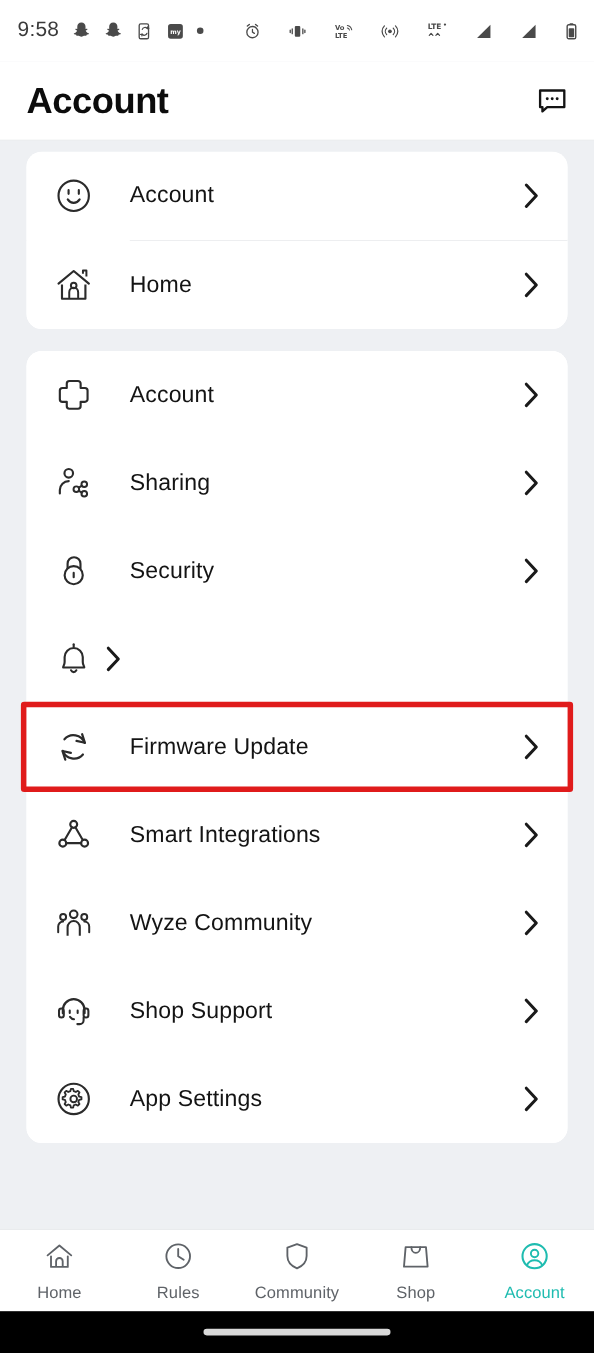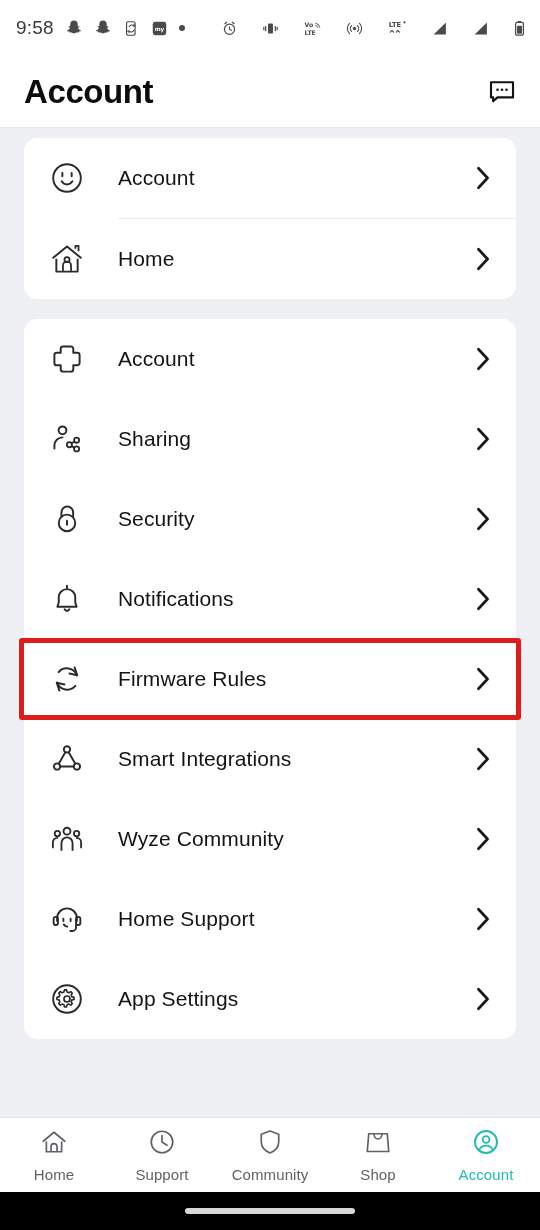--- a/index.html
+++ b/index.html
@@ -345,38 +345,37 @@
       </div>
 
       <div class="row">
         <span class="ico">
           <svg width="36" height="36" viewBox="0 0 24 24">
             <path d="M12 3.1v1.6" stroke="#2b2b2b" stroke-width="1.3" stroke-linecap="round"></path>
             <path d="M5.6 17.2c0-.9.9-1.6.9-3.3v-3A5.5 5.5 0 0112 5.4a5.5 5.5 0 015.5 5.5v3c0 1.7.9 2.4.9 3.3z" fill="none" stroke="#2b2b2b" stroke-width="1.3" stroke-linejoin="round"></path>
             <path d="M10.4 18.9c.4.7 1 1.1 1.6 1.1s1.2-.4 1.6-1.1" fill="none" stroke="#2b2b2b" stroke-width="1.3" stroke-linecap="round"></path>
           </svg>
         </span>
-        <span class="label">Notifications</span>
         <span class="chev">
           <svg width="16" height="26" viewBox="0 0 12 20">
               <path d="M2.5 2.5l7 7.5-7 7.5" fill="none" stroke="#1a1a1a" stroke-width="2.1" stroke-linecap="round" stroke-linejoin="round"></path>
             </svg>
         </span>
       </div>
 
       <div class="row highlighted">
         <span class="ico">
           <svg width="36" height="36" viewBox="0 0 24 24">
             <path d="M18.6 9.6A7.2 7.2 0 006.4 7.4" fill="none" stroke="#2b2b2b" stroke-width="1.35" stroke-linecap="round"></path>
             <path d="M5.4 14.4a7.2 7.2 0 0012.2 2.2" fill="none" stroke="#2b2b2b" stroke-width="1.35" stroke-linecap="round"></path>
             <path d="M17.1 4.3l1.7 5.2-5.1-1.1" fill="none" stroke="#2b2b2b" stroke-width="1.35" stroke-linecap="round" stroke-linejoin="round"></path>
             <path d="M6.9 19.7l-1.7-5.2 5.1 1.1" fill="none" stroke="#2b2b2b" stroke-width="1.35" stroke-linecap="round" stroke-linejoin="round"></path>
           </svg>
         </span>
-        <span class="label">Firmware Rules</span>
+        <span class="label">Firmware Update</span>
         <span class="chev">
           <svg width="16" height="26" viewBox="0 0 12 20">
               <path d="M2.5 2.5l7 7.5-7 7.5" fill="none" stroke="#1a1a1a" stroke-width="2.1" stroke-linecap="round" stroke-linejoin="round"></path>
             </svg>
         </span>
       </div>
 
       <div class="row">
         <span class="ico">
           <svg width="36" height="36" viewBox="0 0 24 24">
@@ -418,21 +417,21 @@
         <span class="ico">
           <svg width="36" height="36" viewBox="0 0 24 24">
             <path d="M5.4 13.4v-1.9a6.6 6.6 0 0113.2 0v1.9" fill="none" stroke="#2b2b2b" stroke-width="1.3" stroke-linecap="round"></path>
             <rect x="3.1" y="10.6" width="2.9" height="5.4" rx="1.4" fill="none" stroke="#2b2b2b" stroke-width="1.25"></rect>
             <rect x="18" y="10.6" width="2.9" height="5.4" rx="1.4" fill="none" stroke="#2b2b2b" stroke-width="1.25"></rect>
             <path d="M9.6 11.8v1.5M14.4 11.8v1.5" stroke="#2b2b2b" stroke-width="1.25" stroke-linecap="round"></path>
             <path d="M9.8 15.6c.7 1 1.6 1.5 2.4 1.5" fill="none" stroke="#2b2b2b" stroke-width="1.25" stroke-linecap="round"></path>
             <path d="M18 16v1.6a2.4 2.4 0 01-2.4 2.4h-1.4" fill="none" stroke="#2b2b2b" stroke-width="1.25" stroke-linecap="round"></path>
           </svg>
         </span>
-        <span class="label">Home Support</span>
+        <span class="label">Shop Support</span>
         <span class="chev">
           <svg width="16" height="26" viewBox="0 0 12 20">
               <path d="M2.5 2.5l7 7.5-7 7.5" fill="none" stroke="#1a1a1a" stroke-width="2.1" stroke-linecap="round" stroke-linejoin="round"></path>
             </svg>
         </span>
       </div>
 
       <div class="row">
         <span class="ico">
           <svg width="36" height="36" viewBox="0 0 24 24">
@@ -465,21 +464,21 @@
       <span class="nlabel">Home</span>
     </div>
 
     <div class="nav-item">
       <span>
         <svg width="30" height="30" viewBox="0 0 24 24">
           <circle cx="12" cy="12" r="8.6" fill="none" stroke="currentColor" stroke-width="1.35"></circle>
           <path d="M12 6.8V12l4 2.6" fill="none" stroke="currentColor" stroke-width="1.35" stroke-linecap="round" stroke-linejoin="round"></path>
         </svg>
       </span>
-      <span class="nlabel">Support</span>
+      <span class="nlabel">Rules</span>
     </div>
 
     <div class="nav-item">
       <span>
         <svg width="30" height="30" viewBox="0 0 24 24">
           <path d="M12 3.2l7 2.6v6c0 4.2-3 7.3-7 9-4-1.7-7-4.8-7-9v-6z" fill="none" stroke="currentColor" stroke-width="1.35" stroke-linejoin="round"></path>
         </svg>
       </span>
       <span class="nlabel">Community</span>
     </div>

